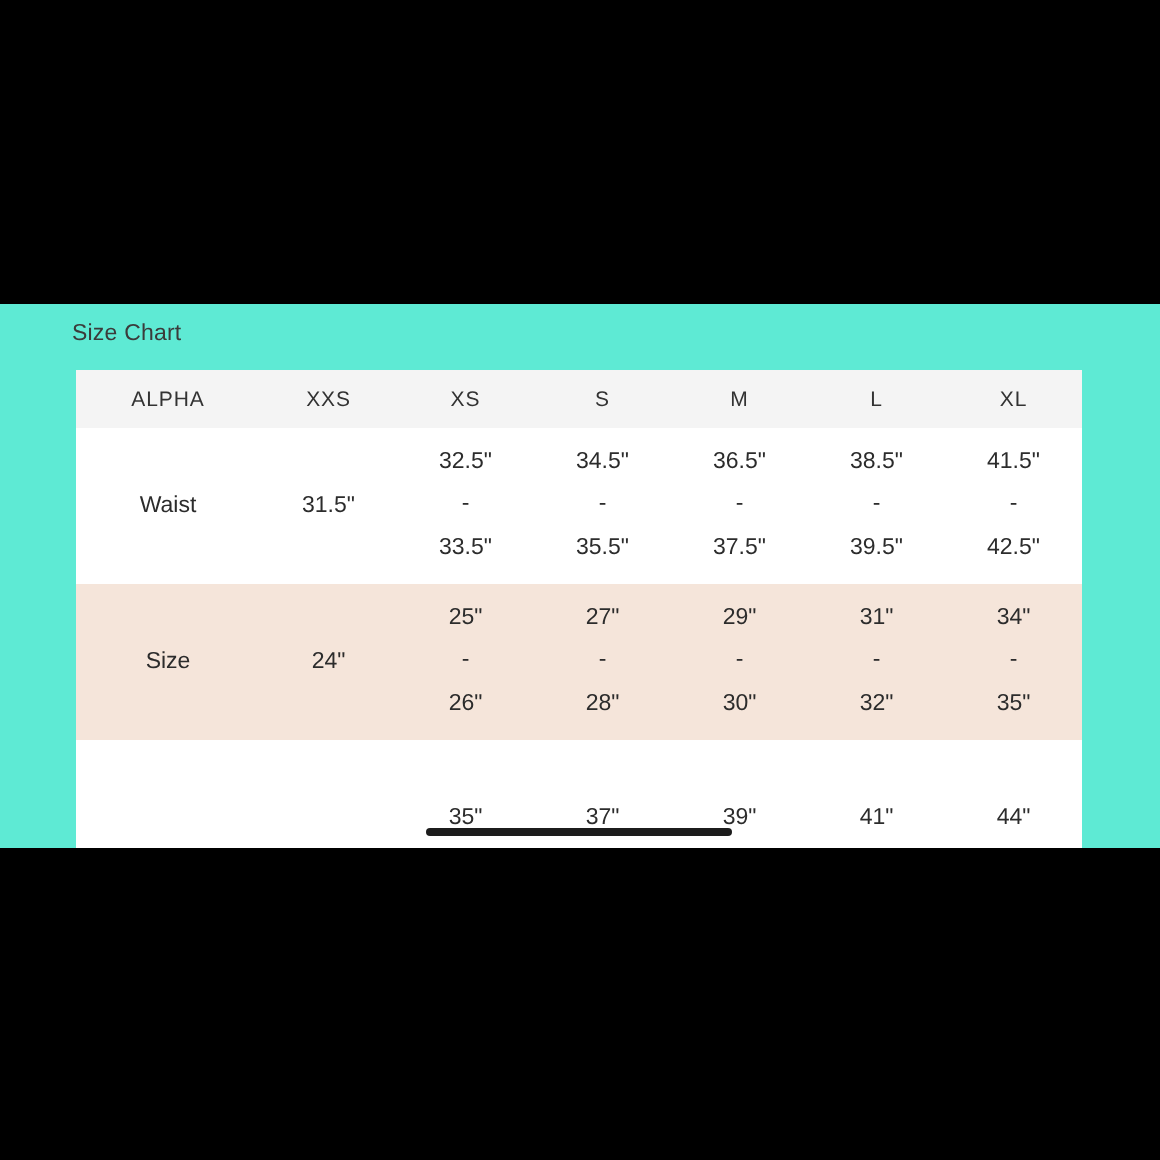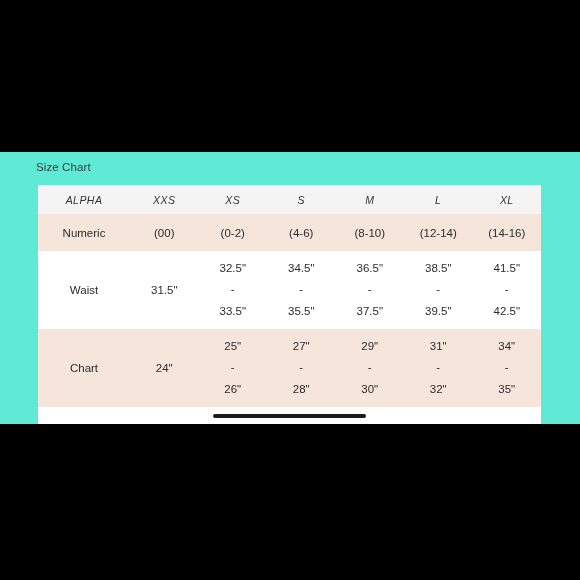--- a/index.html
+++ b/index.html
@@ -70,21 +70,20 @@
   col.c-label { width: 92px; }
   col.c-size  { width: 68.5px; }
 
   
   tr.row-header td {
     height: 29px;
     background: #f4f4f4;
     font-size: 10.5px;
     letter-spacing: 0.45px;
     color: #333333;
-    font-style: italic;
   }
 
   
   tr.row-numeric td {
     height: 37px;
     background: #f5e5da;
     font-size: 11.5px;
   }
 
   
@@ -146,29 +145,20 @@
         <tr class="row-header">
           <td>ALPHA</td>
           <td>XXS</td>
           <td>XS</td>
           <td>S</td>
           <td>M</td>
           <td>L</td>
           <td>XL</td>
         </tr>
 
-        <tr class="row-numeric">
-          <td>Numeric</td>
-          <td>(00)</td>
-          <td>(0-2)</td>
-          <td>(4-6)</td>
-          <td>(8-10)</td>
-          <td>(12-14)</td>
-          <td>(14-16)</td>
-        </tr>
 
         <tr class="row-measure plain">
           <td>Waist</td>
           <td>31.5"</td>
           <td>
             <span class="range">
               <span>32.5"</span>
               <span class="dash">-</span>
               <span>33.5"</span>
             </span>
@@ -197,21 +187,21 @@
           <td>
             <span class="range">
               <span>41.5"</span>
               <span class="dash">-</span>
               <span>42.5"</span>
             </span>
           </td>
         </tr>
 
         <tr class="row-measure shade">
-          <td>Chart</td>
+          <td>Size</td>
           <td>24"</td>
           <td>
             <span class="range">
               <span>25"</span>
               <span class="dash">-</span>
               <span>26"</span>
             </span>
           </td>
           <td>
             <span class="range">

